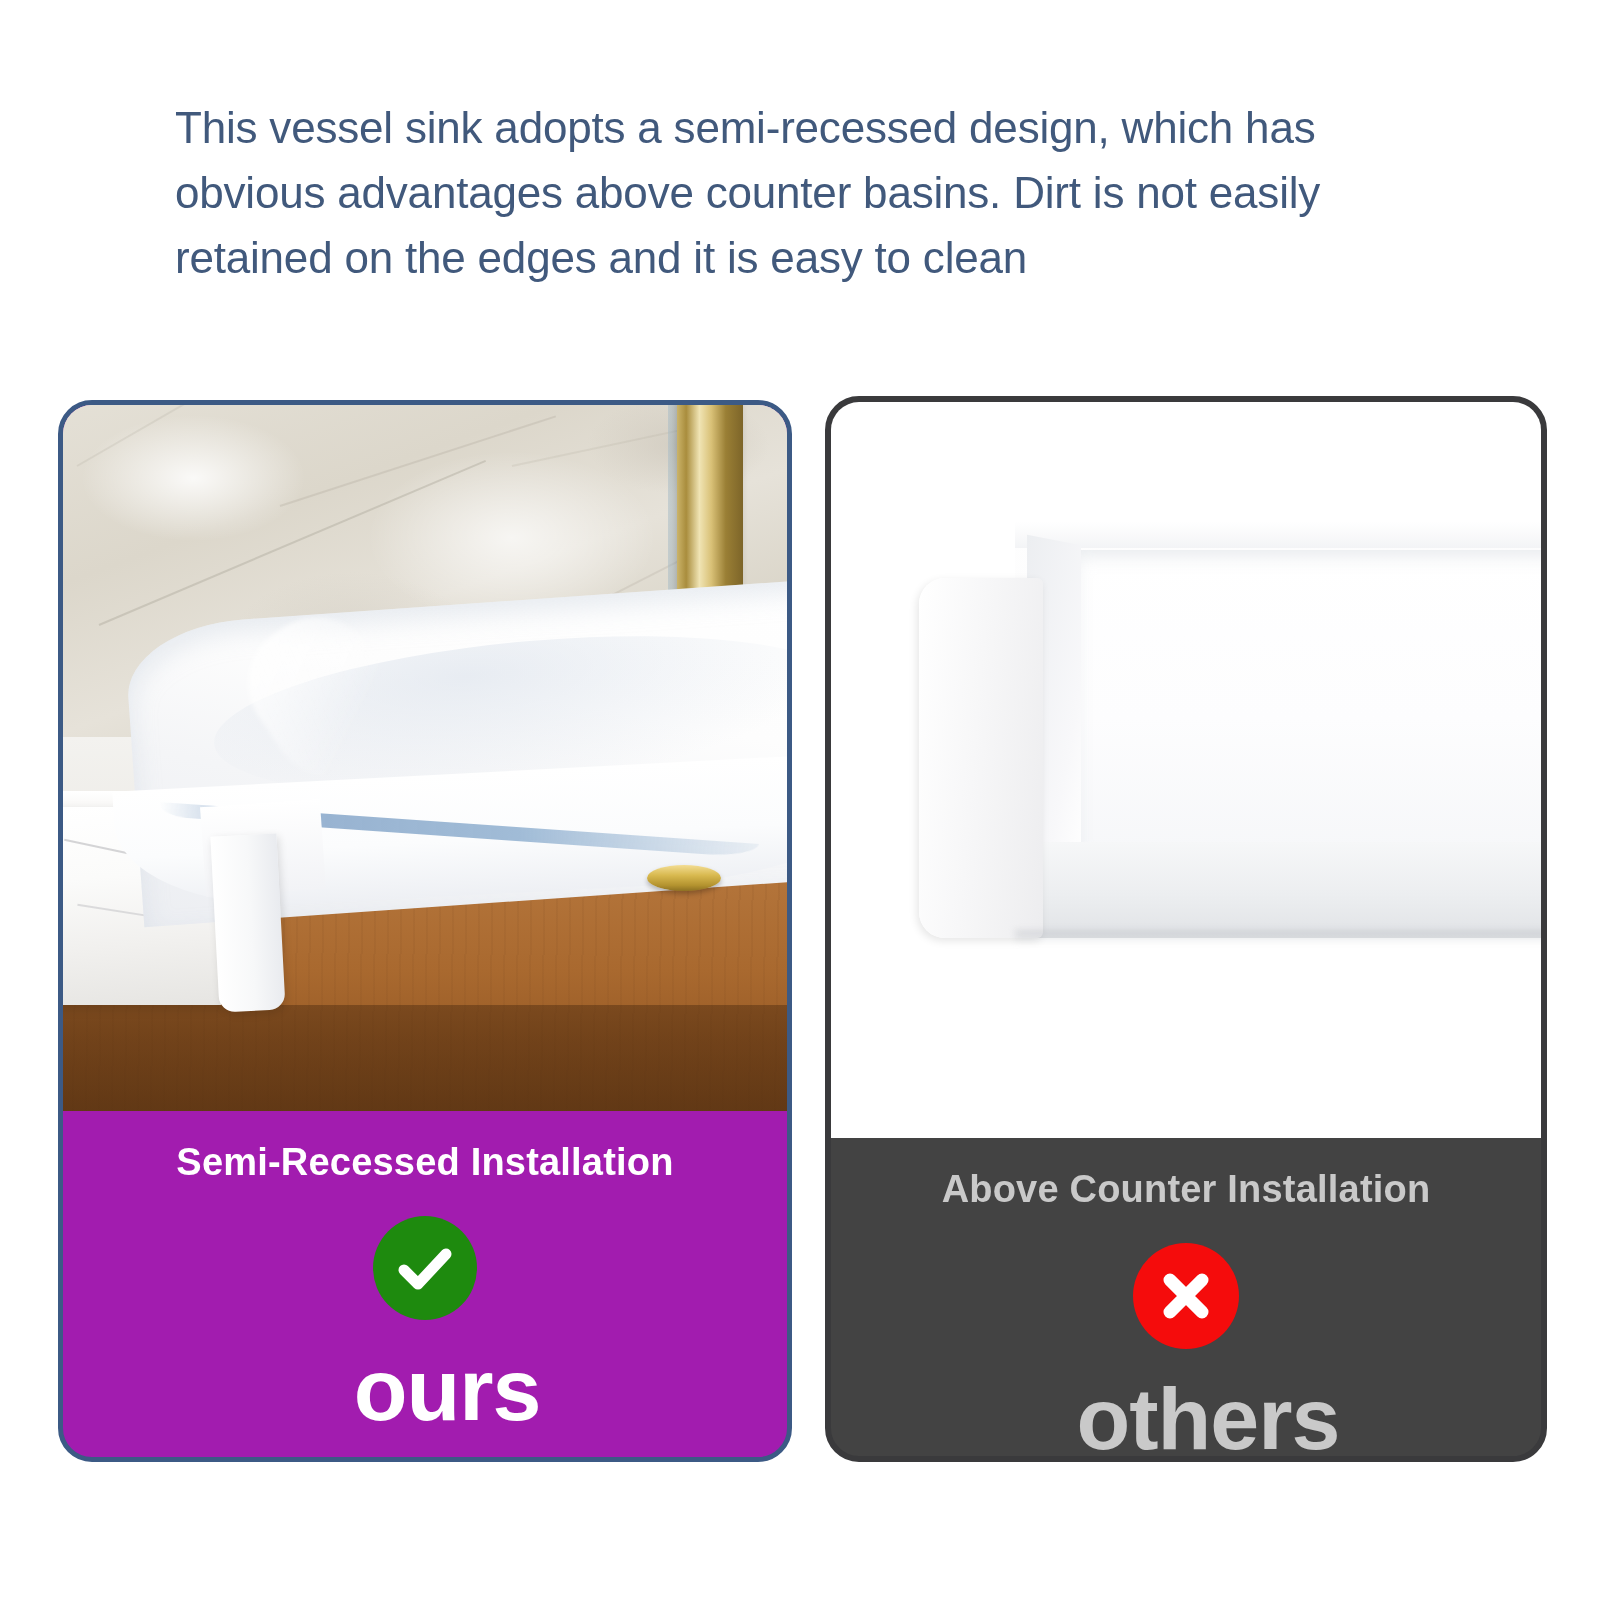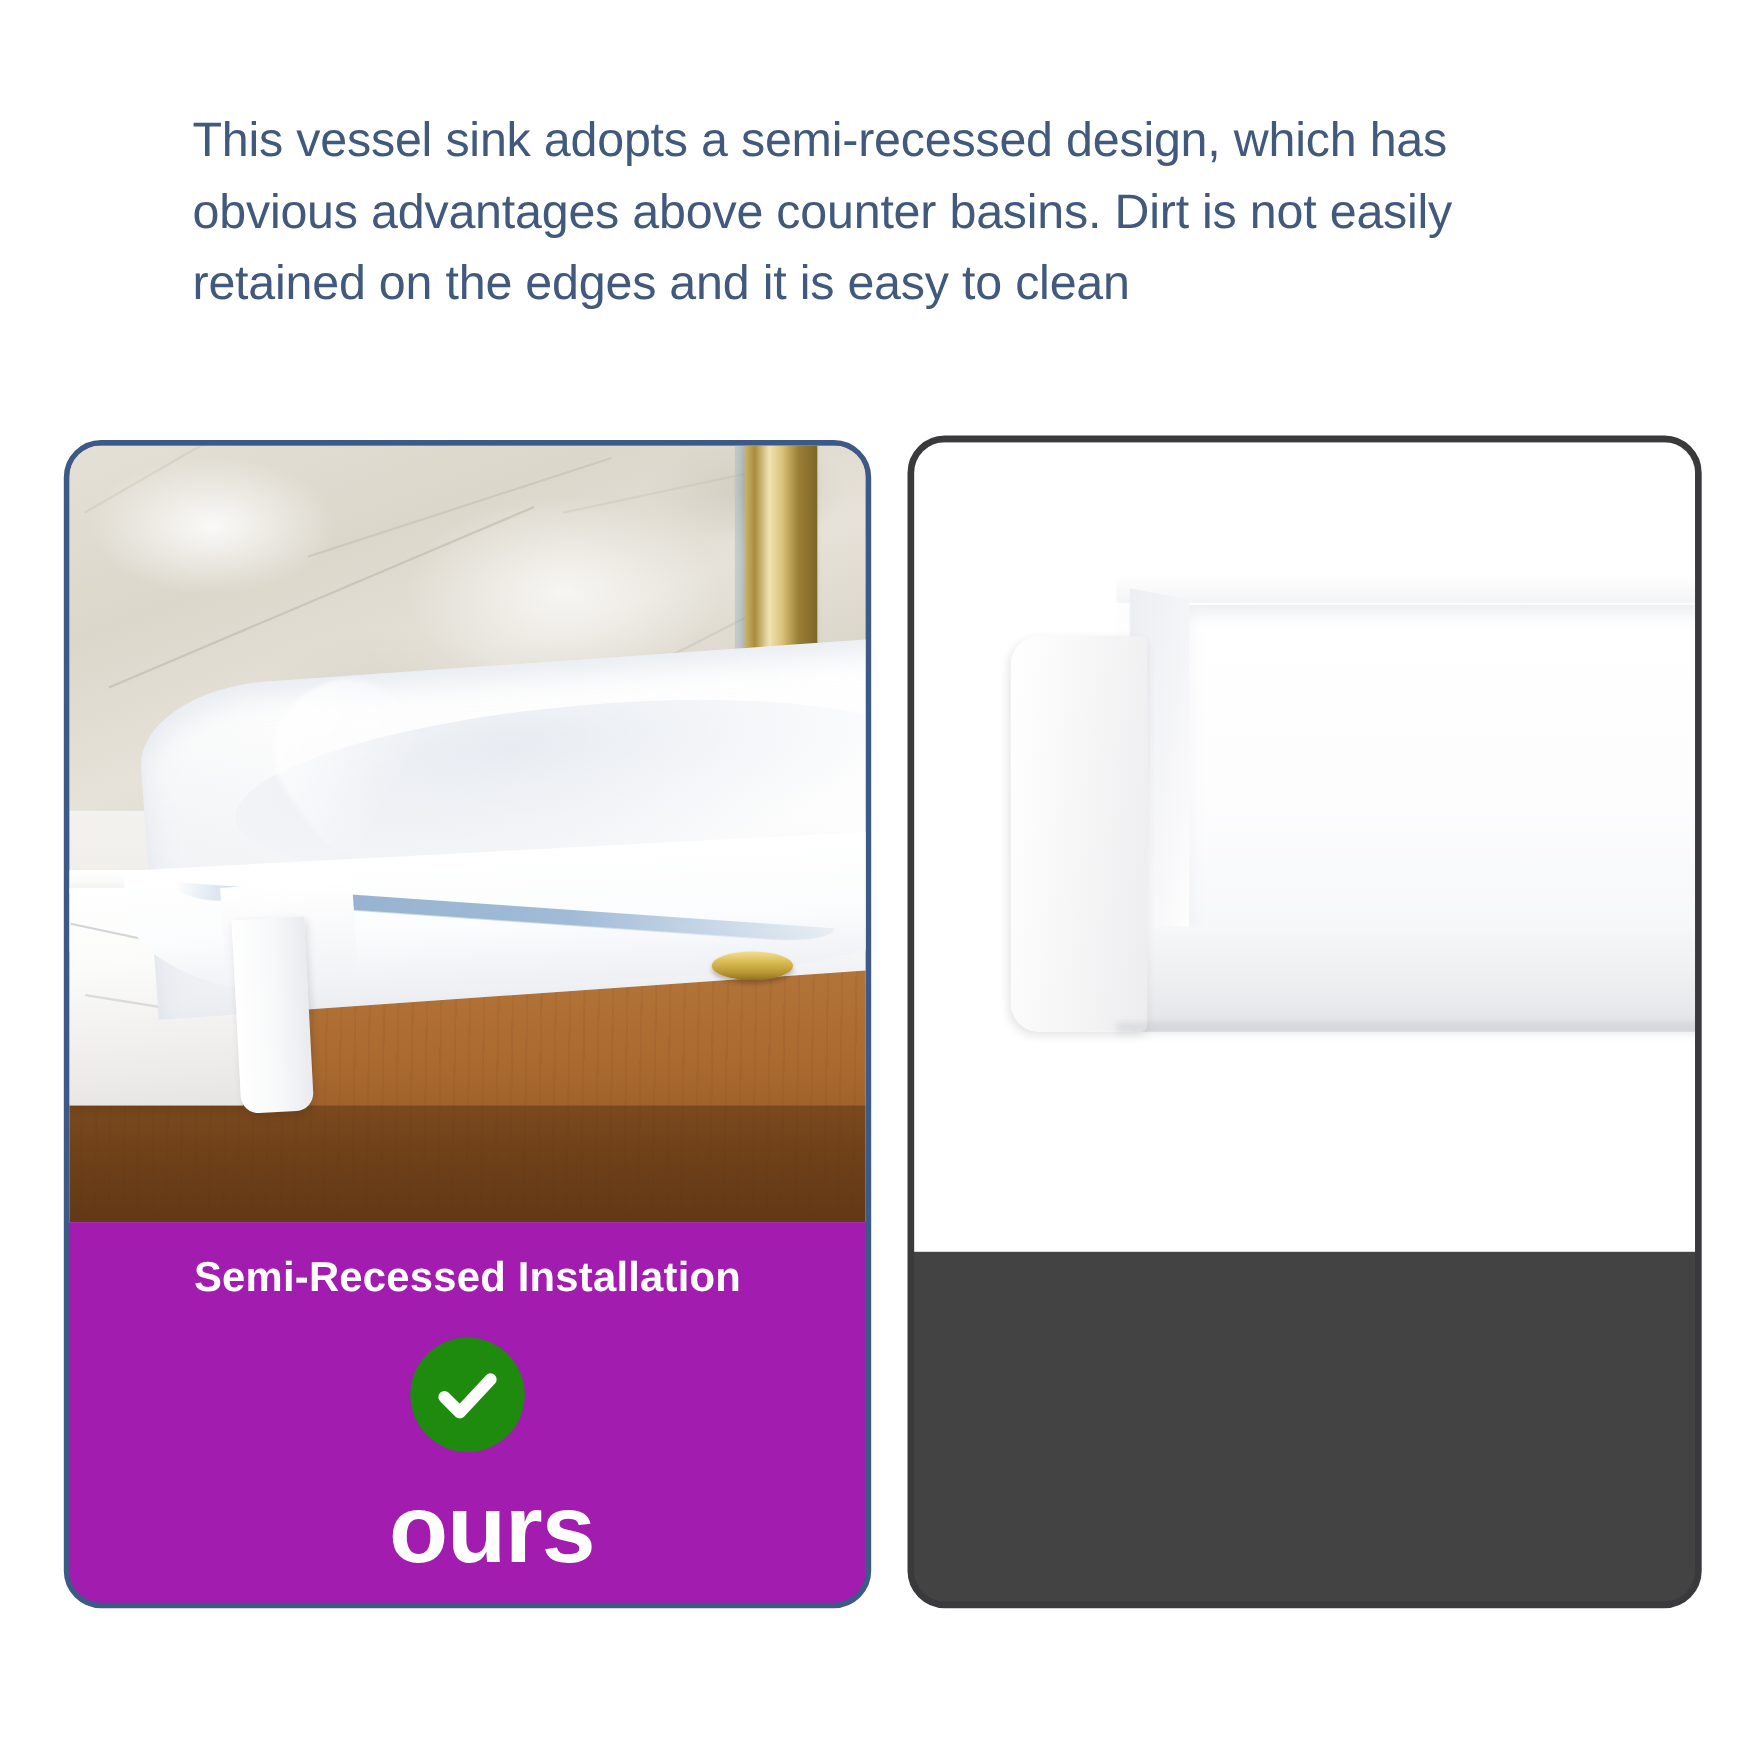--- a/index.html
+++ b/index.html
@@ -323,13 +323,24 @@
       <div class="vessel-body"></div>
       <div class="vessel-topedge"></div>
       <div class="vessel-inner"></div>
       <div class="vessel-left-inner"></div>
       <div class="vessel-bottom"></div>
       <div class="vessel-front"></div>
       <div class="vessel-shadow"></div>
     </div>
   </div>
 
+  <div class="label-block" id="label-others">
+    <div class="install-label" id="install-others">Above Counter Installation</div>
+
+    <div class="status-icon" id="icon-cross">
+      <svg width="72" height="72" viewBox="0 0 72 72" aria-hidden="true">
+        <path d="M20 20 L52 52 M52 20 L20 52" fill="none" stroke="#ffffff" stroke-width="13" stroke-linecap="round"></path>
+      </svg>
+    </div>
+
+    <div class="big-word" id="word-others">others</div>
+  </div>
 </div>
 
 </body></html>

